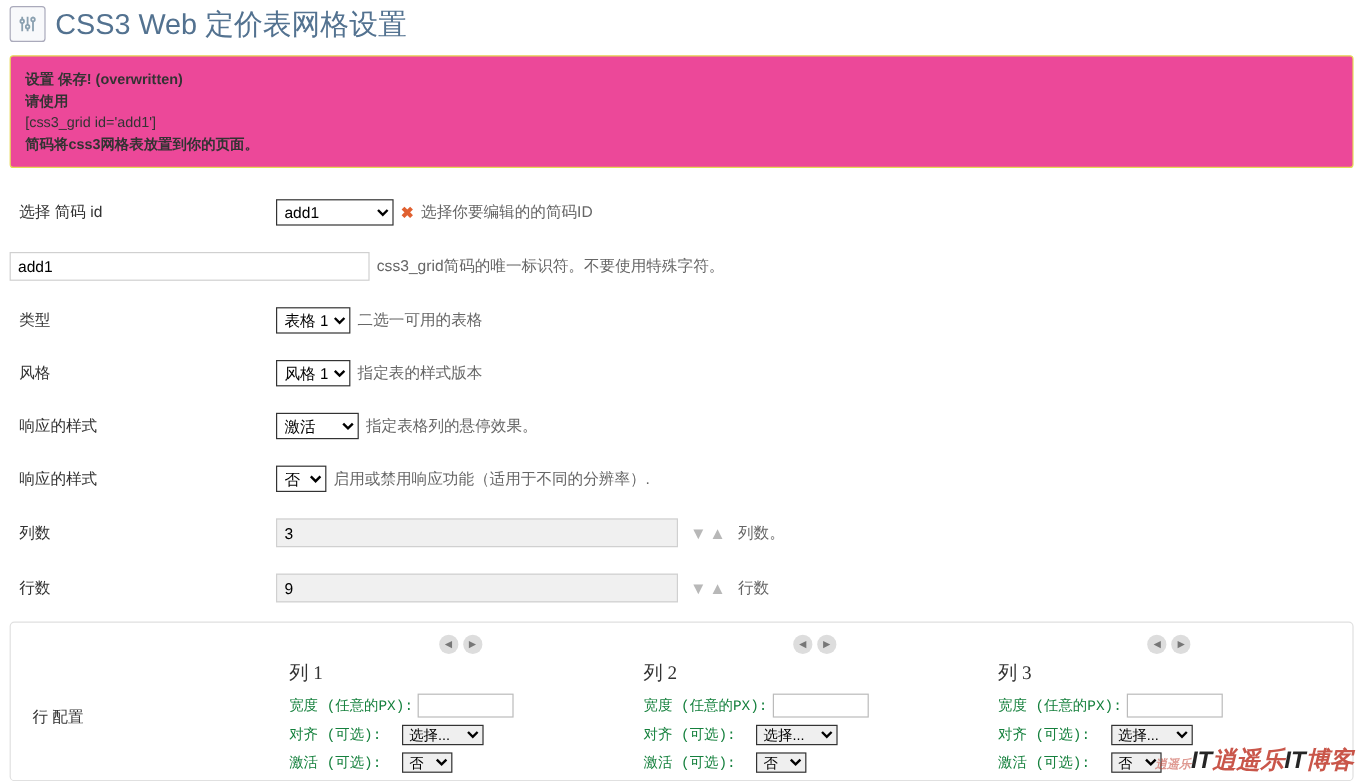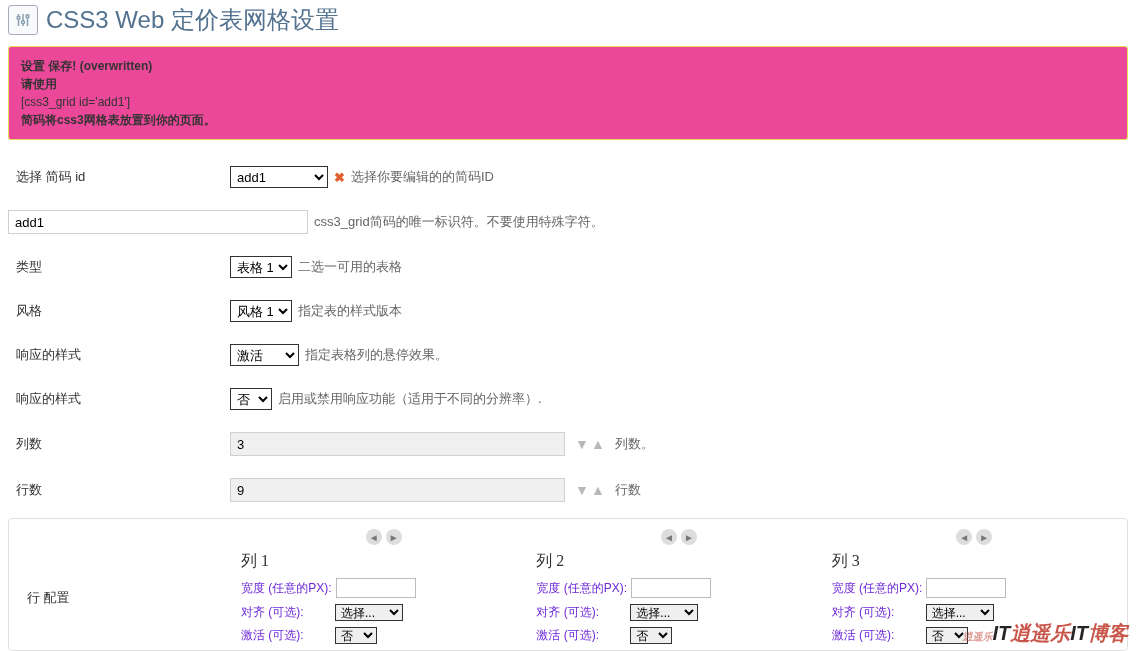--- a/index.html
+++ b/index.html
@@ -24,21 +24,21 @@
     .spinner { display: inline-flex; flex-direction: row; gap: 2px; margin-left: 4px; margin-right: 4px; }
     .spinner-btn { width: 14px; height: 14px; color: #b8b8b8; font-size: 14px; line-height: 14px; text-align: center; cursor: pointer; }
     .columns-box { border: 1px solid #e0e0e0; border-radius: 4px; padding: 10px 10px 0 10px; margin-top: 8px; display: flex; }
     .row-config-label { width: 222px; font-size: 13px; padding-left: 8px; padding-top: 60px; }
     .columns { display: flex; flex: 1; gap: 10px; }
     .col { flex: 1; min-width: 280px; }
     .col-nav { display: flex; justify-content: center; gap: 4px; margin-bottom: 6px; }
     .nav-btn { width: 16px; height: 16px; border-radius: 50%; background: #ddd; color: #777; display: inline-flex; align-items: center; justify-content: center; font-size: 10px; cursor: pointer; }
     .col-title { font-family: Georgia, serif; font-size: 16px; color: #333; margin-bottom: 6px; }
     .col-row { display: flex; align-items: center; margin-bottom: 6px; font-size: 12px; gap: 4px; }
-    .col-row-label { min-width: 90px; color: #6d28d9; font-size: 12px; }
+    .col-row-label { min-width: 90px; color: #15803d; font-size: 12px; font-family: Liberation Mono, monospace; }
     .col-input { border: 1px solid #bbb; width: 80px; height: 20px; padding: 1px 3px; font-size: 12px; font-family: inherit; }
     .col-select { border: 1px solid #333; height: 17px; padding: 0 1px; font-size: 12px; font-family: inherit; }
     .watermark { position: absolute; right: 8px; bottom: 4px; font-size: 20px; color: #c0392b; font-weight: bold; opacity: 0.85; font-style: italic; pointer-events: none; }
     .watermark .blue { color: #000000; text-align: right; }
     .watermark .small { font-size: 10px; color: #c0392b; opacity: 0.6; }
   </style>
 </head>
 <body>
 
 <div class="page">

